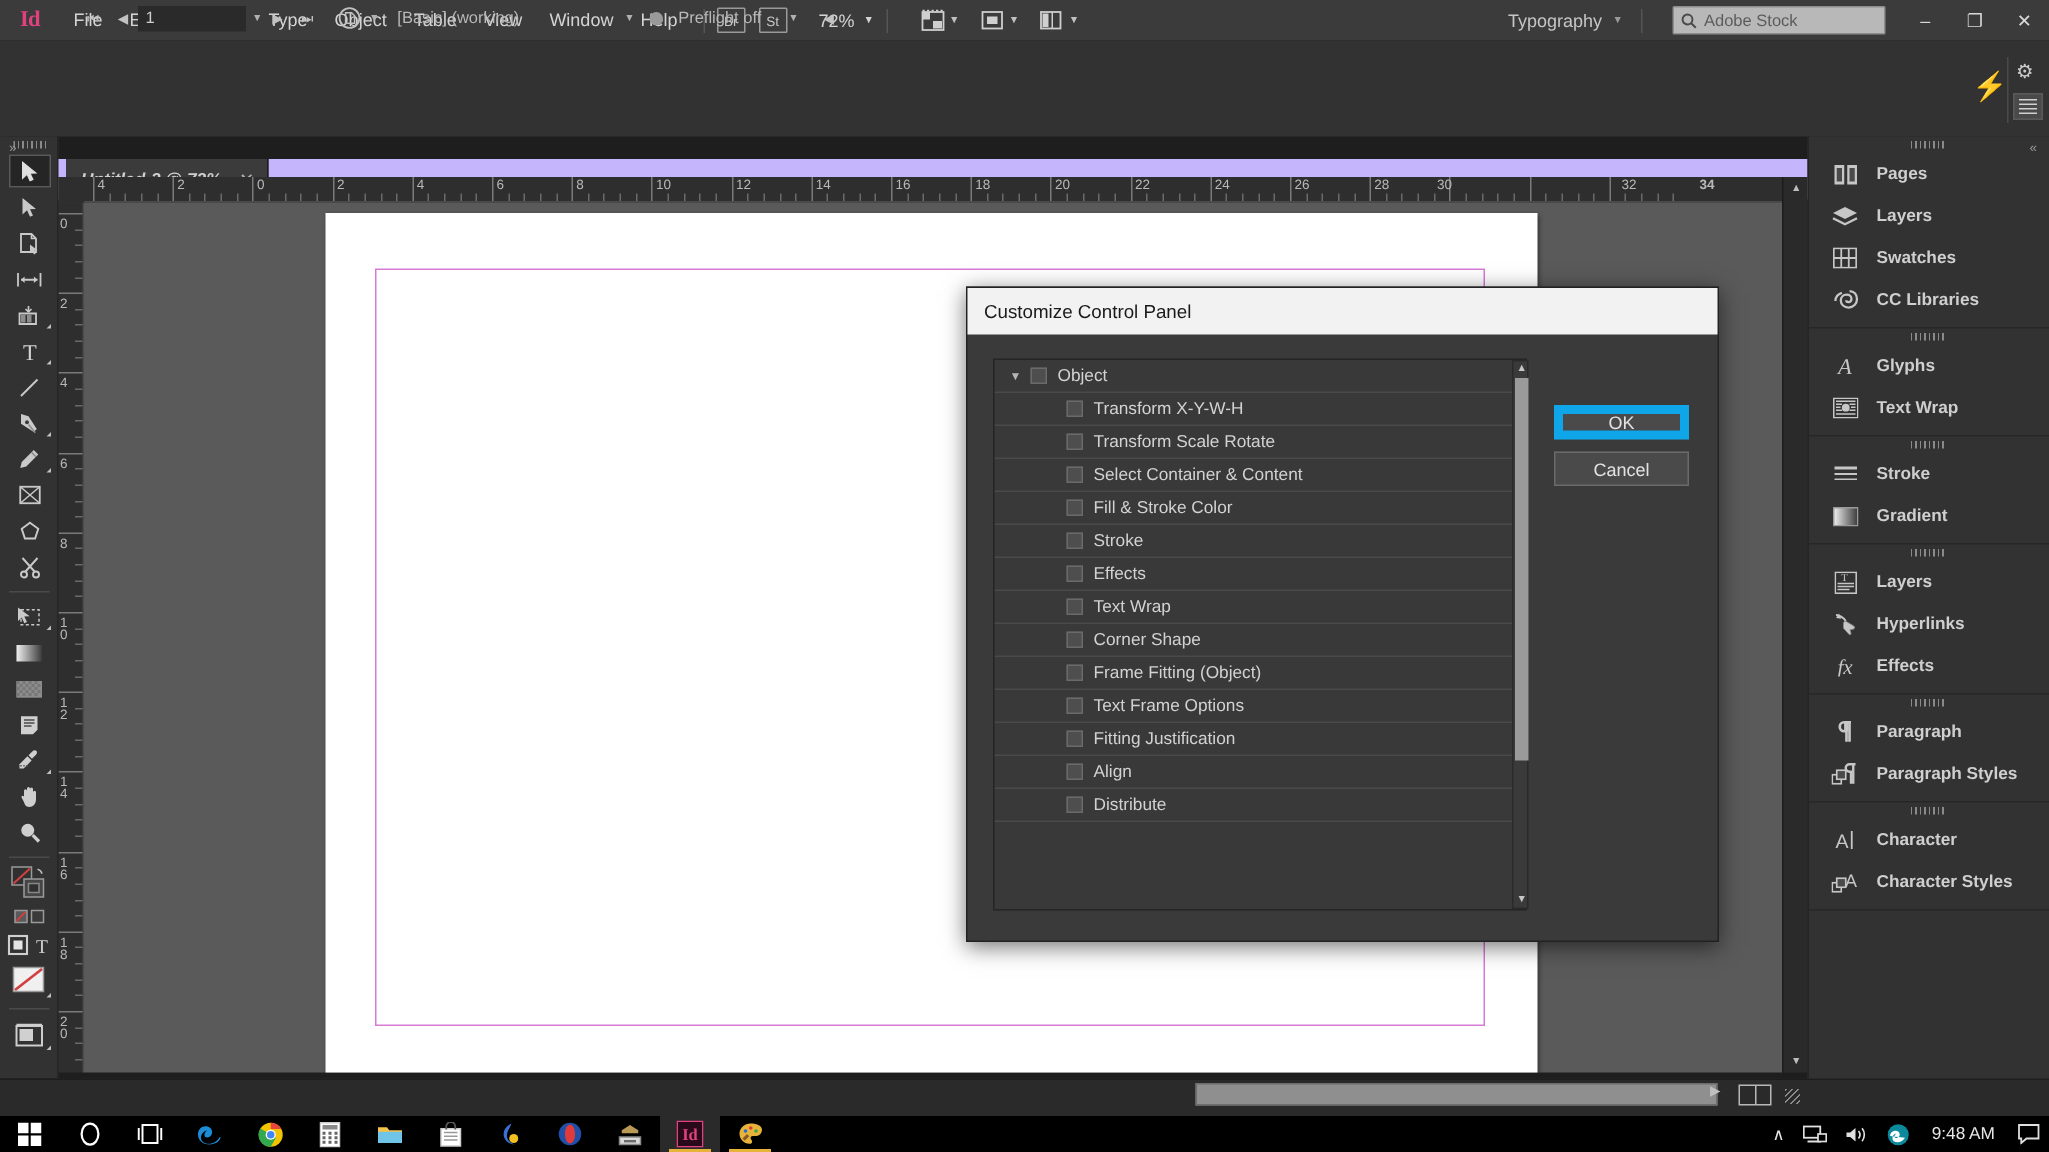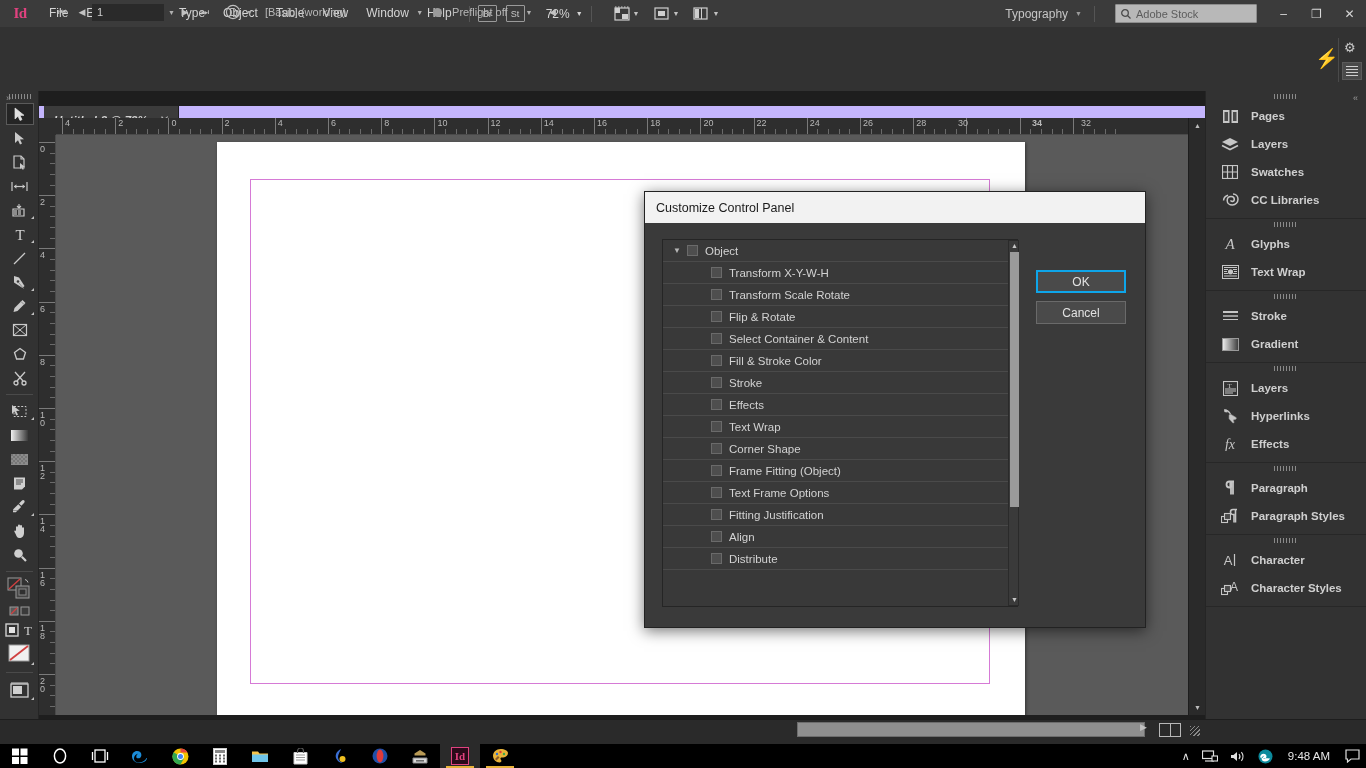--- a/index.html
+++ b/index.html
@@ -275,21 +275,21 @@
   .vsb .ar.bot { bottom: 0; }
   .vsb .thumb {
     position: absolute; left: 1px; top: 11px; width: 9px; height: 255px;
     background: #9a9a9a; cursor: pointer;
   }
   .dlg-btn {
     position: absolute; width: 90px; height: 23px; background: #4a4a4a;
     border: 1px solid #6a6a6a; color: #e2e2e2; font-size: 12px;
     display: flex; align-items: center; justify-content: center; cursor: default;
   }
-  .dlg-btn.primary { left: 391px; top: 47px; border: 2px solid #0ea5e9; }
+  .dlg-btn.primary { left: 391px; top: 47px; border: 6px solid #0ea5e9; }
   .dlg-btn.secondary { left: 391px; top: 78px; }
 
   
   .taskbar {
     position: absolute; left: 0; top: 744px; width: 1366px; height: 24px;
     background: #000000; display: flex; align-items: center;
   }
   .tb-btn {
     width: 40px; height: 24px; display: flex; align-items: center; justify-content: center;
     cursor: default; position: relative;
@@ -705,21 +705,21 @@
       <div class="tickmin" style="left: 948.68px;"></div>
       <div class="tickmin" style="left: 959.32px;"></div>
       <div class="tickmin" style="left: 969.96px;"></div>
       <div class="tickmaj" style="left: 980.6px;"></div>
       <div class="tlabel" style="left: 1040px;">32</div>
       <div class="tickmin" style="left: 991.24px;"></div>
       <div class="tickmin" style="left: 1001.88px;"></div>
       <div class="tickmin" style="left: 1012.52px;"></div>
       <div class="tickmin" style="left: 1023.16px;"></div>
       <div class="tickmaj" style="left: 1033.8px;"></div>
-      <div class="tlabel" style="left: 991px; font-weight: bold;">34</div>
+      <div class="tlabel" style="left: 1092px; font-weight: bold;">34</div>
       <div class="tickmin" style="left: 1044.44px;"></div>
       <div class="tickmin" style="left: 1055.08px;"></div>
       <div class="tickmin" style="left: 1065.72px;"></div>
       <div class="tickmin" style="left: 1076.36px;"></div>
     </div>
   <div class="vruler" id="vruler">
       <div class="vtickmaj" style="top: 7px;"></div>
       <div class="vlabel" style="top: 10px;">0</div>
       <div class="vtickmin" style="top: 17.64px;"></div>
       <div class="vtickmin" style="top: 28.28px;"></div>
@@ -1029,24 +1029,20 @@
           <div class="lrow child">
             <span class="cbx"></span>
             <span class="lbl">Transform X-Y-W-H</span>
           </div>
           <div class="lrow child">
             <span class="cbx"></span>
             <span class="lbl">Transform Scale Rotate</span>
           </div>
           <div class="lrow child">
             <span class="cbx"></span>
-            <span class="lbl">Flip &amp; Rotate</span>
-          </div>
-          <div class="lrow child">
-            <span class="cbx"></span>
             <span class="lbl">Select Container &amp; Content</span>
           </div>
           <div class="lrow child">
             <span class="cbx"></span>
             <span class="lbl">Fill &amp; Stroke Color</span>
           </div>
           <div class="lrow child">
             <span class="cbx"></span>
             <span class="lbl">Stroke</span>
           </div>

